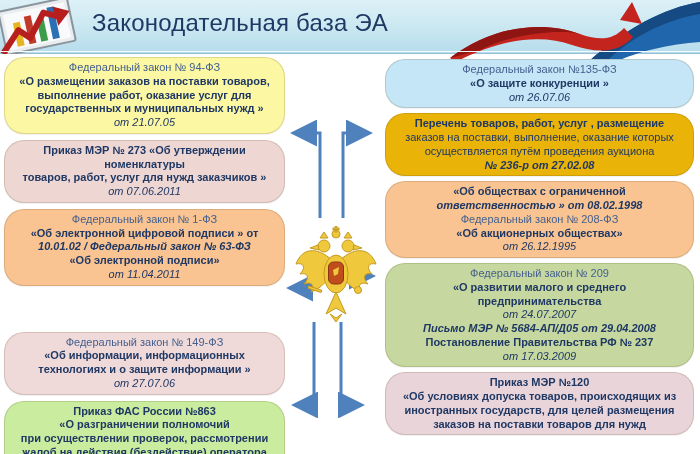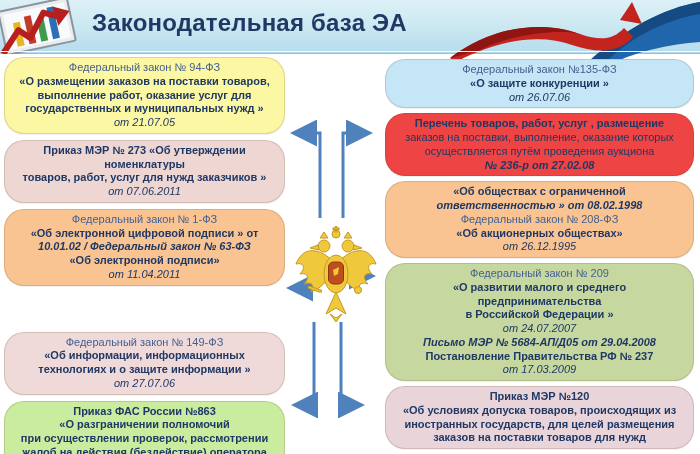--- a/index.html
+++ b/index.html
@@ -10,21 +10,21 @@
   
   .header{
     position:absolute;left:0;top:0;width:700px;height:53px;
     background:linear-gradient(180deg,#ddf0f7 0%,#cde9f2 45%,#b6dcec 100%);
     border-bottom:1px solid #96bfd2;
   }
   .header::after{
     content:"";position:absolute;left:0;bottom:1px;width:100%;height:1px;background:#f2fafc;
   }
   .page-title{
-    position:absolute;left:92px;top:9px;font-size:24px;font-weight:bold;letter-spacing:.2px;
+    position:absolute;left:92px;top:9px;font-size:24px;font-weight:normal;letter-spacing:.2px;
   }
   .chart-icon{position:absolute;left:-8px;top:-4px;}
   .swoosh{position:absolute;right:0;top:0;}
   
   .col{position:absolute;display:flex;flex-direction:column;}
   .col-left{left:4px;top:57px;width:281px;gap:6px;}
   .col-right{left:385px;top:59px;width:309px;gap:5px;}
   .box{
     border:1px solid rgba(90,70,20,.18);border-radius:20px;
     padding:3px 8px;text-align:center;font-size:11px;line-height:1.25;
@@ -116,41 +116,40 @@
       </div>
   </div>
 
   <div class="col col-right">
     <div class="box" style="background: rgb(197, 230, 246);">
 
     <div class="line head">Федеральный закон №135-ФЗ</div>
         <div class="line body">«О защите конкуренции »</div>
         <div class="line date">от 26.07.06</div>
       </div>
-    <div class="box" style="background: #ef4444;">
+    <div class="box" style="background: #eab308;">
 
     <div class="line body">Перечень товаров, работ, услуг , размещение</div>
         <div class="line plain">заказов на поставки, выполнение, оказание которых</div>
         <div class="line plain">осуществляется путём проведения аукциона</div>
         <div class="line mixed">№ 236-р  от 27.02.08</div>
       </div>
     <div class="box" style="background: rgb(249, 196, 146);">
 
         <div class="line body">«Об обществах с ограниченной</div>
         <div class="line mixed">ответственностью »  от 08.02.1998</div>
         <div class="line head">Федеральный закон № 208-ФЗ</div>
         <div class="line body">«Об акционерных обществах»</div>
         <div class="line date">от 26.12.1995</div>
       </div>
     <div class="box" style="background: rgb(198, 216, 160);">
 
     <div class="line head">Федеральный закон № 209</div>
         <div class="line body">«О развитии малого и среднего</div>
         <div class="line body">предпринимательства</div>
-        <div class="line body">в Российской Федерации »</div>
         <div class="line date">от 24.07.2007</div>
         <div class="line mixed">Письмо МЭР № 5684-АП/Д05  от 29.04.2008</div>
         <div class="line body">Постановление Правительства РФ № 237</div>
         <div class="line date">от 17.03.2009</div>
       </div>
     <div class="box" style="background: rgb(233, 212, 218);">
 
     <div class="line body">Приказ МЭР №120</div>
         <div class="line body">«Об условиях допуска товаров, происходящих из</div>
         <div class="line body">иностранных государств, для целей размещения</div>

